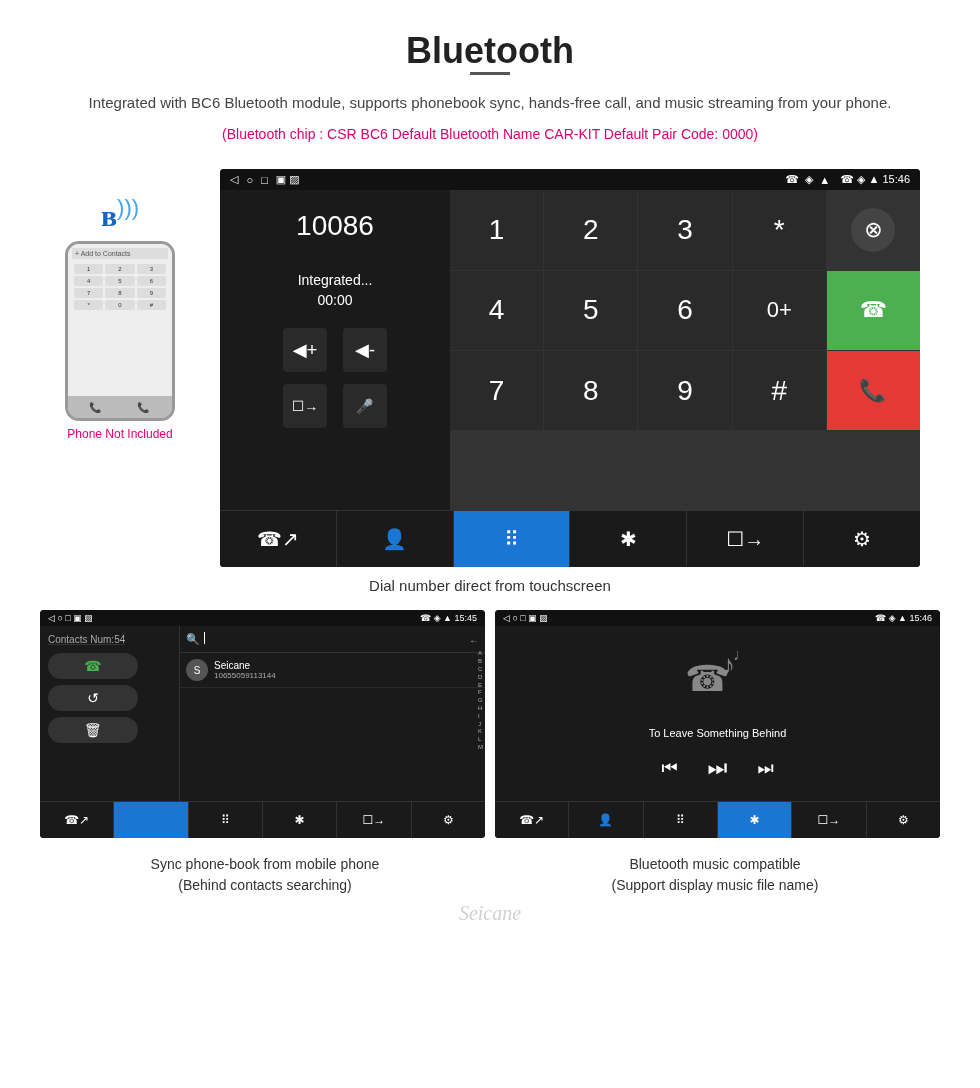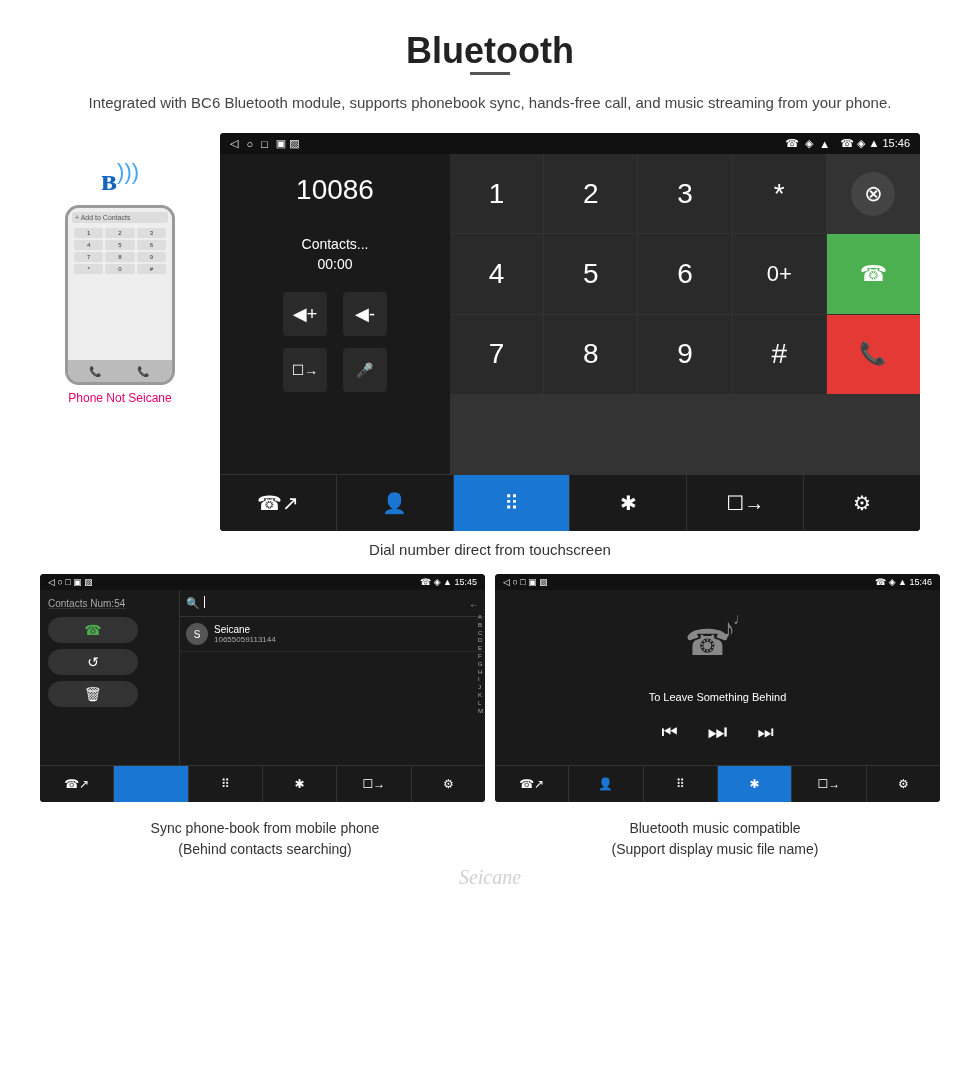--- a/index.html
+++ b/index.html
@@ -461,20 +461,21 @@
       line-height: 1.5;
     }
   </style>
 </head>
 <body>
 
 <div class="header">
   <h1>Bluetooth</h1>
   <div class="header-divider"></div>
   <p>Integrated with BC6 Bluetooth module, supports phonebook sync, hands-free call, and music streaming from your phone.</p>
+  <p class="bt-info">(Bluetooth chip : CSR BC6    Default Bluetooth Name CAR-KIT    Default Pair Code: 0000)</p>
 </div>
 
 <div class="dial-outer">
 
   <div class="phone-side">
     <div class="bt-icon-area">
       <div style="display:flex; align-items:flex-start;">
         <span style="font-size:30px; color:#1565c0; font-weight:bold; font-family:serif;">ʙ</span>
         <span style="font-size:22px; color:#42a5f5; margin-top:-4px;">)))</span>
       </div>
@@ -495,21 +496,21 @@
           <div class="phone-key">*</div>
           <div class="phone-key">0</div>
           <div class="phone-key">#</div>
         </div>
       </div>
       <div class="phone-bottom-bar">
         <span style="font-size:10px; color:#4caf50;">📞</span>
         <span style="font-size:10px; color:#e53935;">📞</span>
       </div>
     </div>
-    <div class="phone-not-included">Phone Not Seicane</div>
+    <div class="phone-not-included">Phone Not Included</div>
   </div>
 
   <div style="flex:1;">
     <div class="dial-screen">
 
       <div class="status-bar">
         <div class="left-icons">
           <span>◁</span>
           <span>○</span>
           <span>□</span>
@@ -520,21 +521,21 @@
           <span>◈</span>
           <span>▲</span>
           <span style="margin-left:4px;">☎ ◈ ▲ 15:46</span>
         </div>
       </div>
 
       <div class="dial-content">
 
         <div class="dial-left">
           <div class="dial-number">10086</div>
-          <div class="dial-calling">Contacts...</div>
+          <div class="dial-calling">Integrated...</div>
           <div class="dial-timer">00:00</div>
           <div class="dial-vol-btns">
             <button class="dial-vol-btn">◀+</button>
             <button class="dial-vol-btn">◀-</button>
           </div>
           <div class="dial-extra-btns">
             <button class="dial-action-btn" style="font-size:14px;">☐→</button>
             <button class="dial-action-btn" style="font-size:14px;">🎤</button>
           </div>
         </div>

